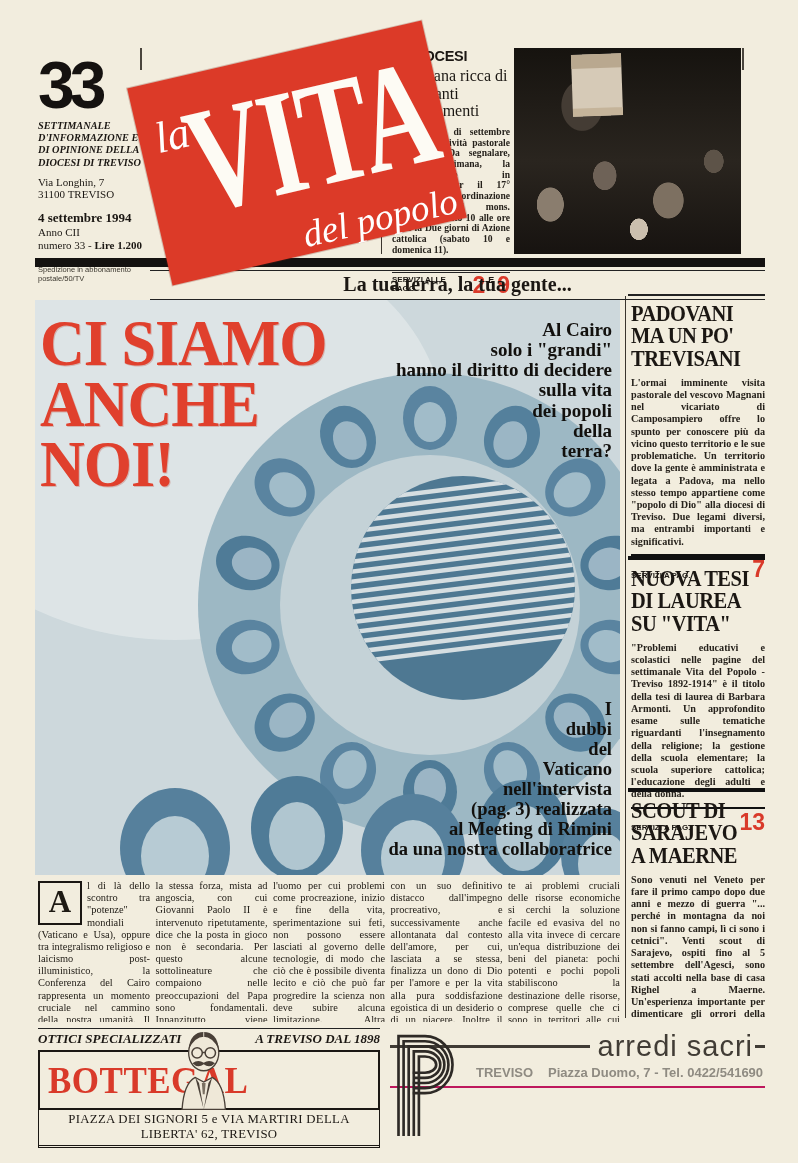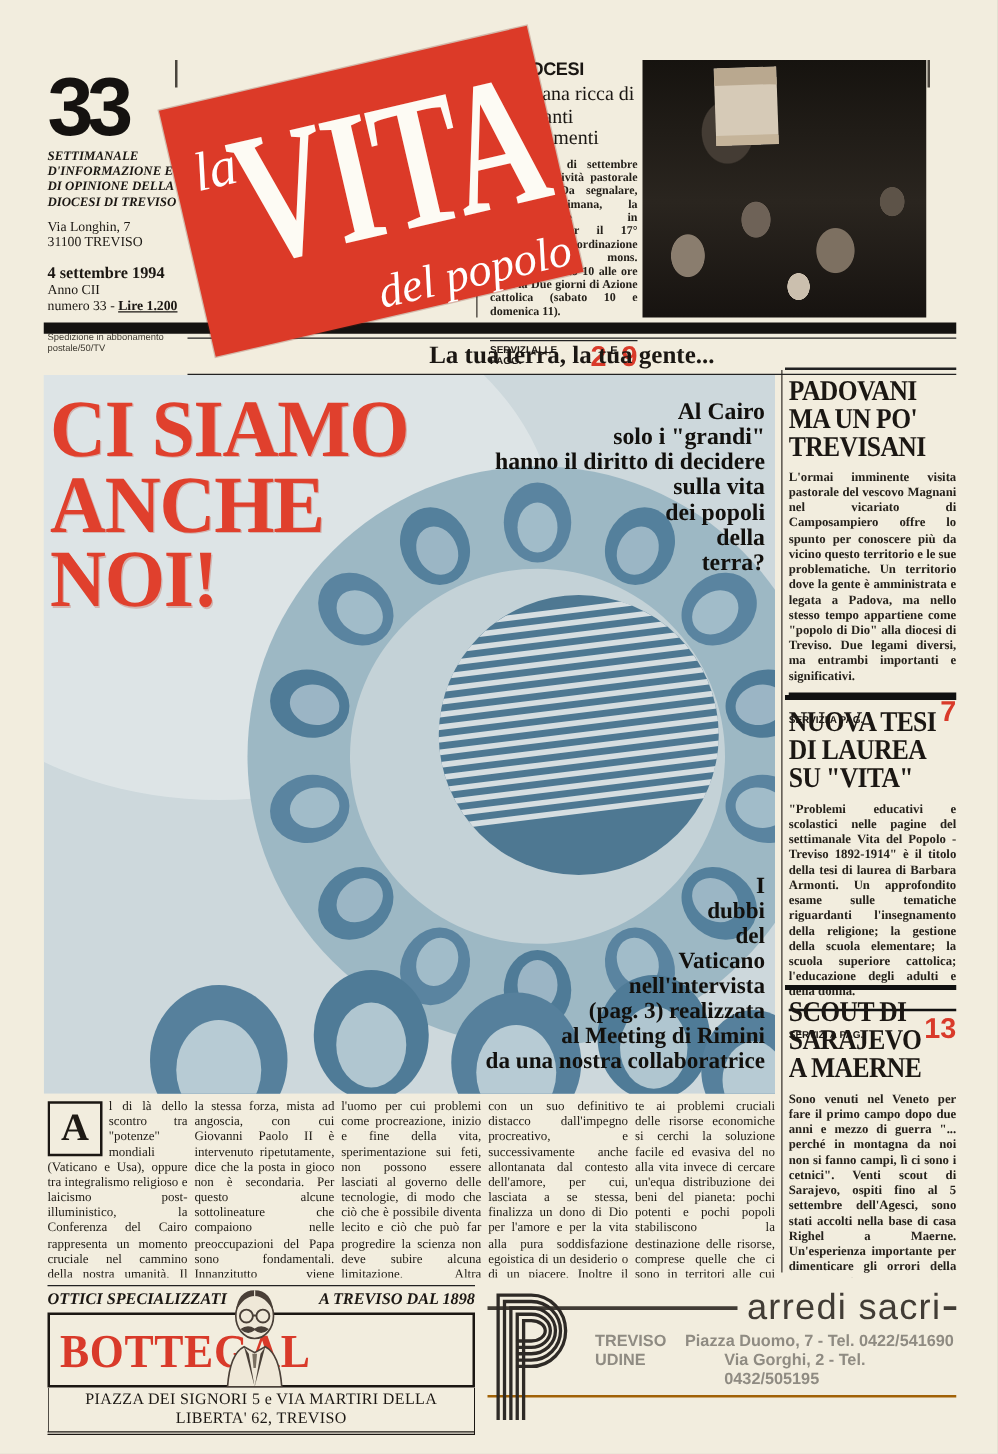--- a/index.html
+++ b/index.html
@@ -9,21 +9,21 @@
 
   
   .tick{position:absolute;width:2px;height:22px;background:#4a453d;top:48px;}
   #mast-left{left:38px;top:58px;width:104px;}
   #issue-no{font-family:"Liberation Sans",sans-serif;font-weight:900;font-size:66px;
             line-height:.82;letter-spacing:-5px;color:#151210;}
   #mast-subtitle{margin-top:8px;font-style:italic;font-weight:bold;font-size:10.3px;line-height:1.18;}
   #mast-address{margin-top:7px;font-size:11px;line-height:1.15;}
   #mast-dateblock{margin-top:9px;font-size:11px;line-height:1.2;}
   #mast-date{font-weight:bold;font-size:13px;}
-  .bold{font-weight:bold;text-decoration:underline;}
+  .bold{font-weight:bold;}
   #mast-postal{margin-top:9px;border-top:1px solid #55504a;padding-top:3px;
                font-family:"Liberation Sans",sans-serif;font-size:7.5px;line-height:1.25;color:#3c382f;}
   #mast-vrule{left:381px;top:48px;width:1px;height:206px;background:#3a352e;}
 
   
   #logo-box{left:146px;top:52px;width:302px;height:202px;background:#dc3a28;
             transform:rotate(-13deg);z-index:6;box-shadow:0 0 0 1px rgba(120,30,20,.25);}
   #logo-la{position:absolute;left:16px;top:30px;font-style:italic;font-size:44px;color:#fff;
            font-family:"Liberation Serif",serif;}
   #logo-vita{position:absolute;left:44px;top:-18px;font-size:150px;font-weight:bold;color:#fdfbf4;
@@ -91,21 +91,21 @@
                 font-style:italic;font-weight:bold;font-size:13px;}
   #bott-box{margin-top:3px;border:2px solid #1b1713;height:56px;position:relative;}
   #bott-brand{position:absolute;left:8px;top:8px;color:#d93a2a;font-weight:900;font-size:35px;
               letter-spacing:.5px;transform:scaleY(1.08);transform-origin:left top;}
   #bott-services{position:absolute;right:5px;top:9px;text-align:right;color:#d93a2a;font-weight:900;
                  font-family:"Liberation Sans",sans-serif;font-size:14.5px;line-height:1.25;white-space:pre-line;}
   #bott-portrait{position:absolute;left:50%;transform:translateX(-58%);top:-28px;z-index:2;}
   #bott-address{border:1px solid #1b1713;border-top:none;border-bottom:3px double #1b1713;
                 text-align:center;font-size:12.8px;letter-spacing:.3px;padding:2px 0 3px;}
 
-  #pietrobon{position:absolute;left:390px;top:8px;width:375px;border-bottom:2px solid #a16207;padding-bottom:5px;}
+  #pietrobon{position:absolute;left:390px;top:8px;width:375px;border-bottom:2px solid #be185d;padding-bottom:5px;}
   #arredi-row{display:flex;align-items:center;}
   #arredi-line{flex:1;height:2.5px;background:#413c35;}
   #arredi-text{font-family:"Liberation Sans",sans-serif;font-size:29px;color:#413c35;
                letter-spacing:1px;padding:0 2px 0 8px;}
   #arredi-dash{width:10px;height:2.5px;background:#413c35;}
   #piet-logo{position:absolute;left:2px;top:0px;}
   #piet-bar{margin-left:74px;margin-top:6px;height:40px;background:#e74330;display:flex;
             align-items:center;justify-content:center;}
   #piet-brand{color:#fff;font-family:"Liberation Sans",sans-serif;font-weight:900;font-size:32px;
               letter-spacing:2px;transform:scaleY(1.05);}
@@ -379,21 +379,17 @@
           <path d="M16 104 L16 16 L32 16 A19 18 0 0 1 32 52 L20 52"></path>
           <path d="M21 104 L21 21 L32 21 A15 13 0 0 1 32 47 L20 47"></path>
           <path d="M26 104 L26 26 L32 26 A11 8 0 0 1 32 42 L20 42"></path>
         </g>
       </svg>
       <div id="piet-locs">
         <div class="loc-row">
           <span class="loc-city">TREVISO</span>
           <span>Piazza Duomo, 7 - Tel. 0422/541690</span>
         </div>
-        <div class="loc-row">
-          <span class="loc-city">UDINE</span>
-          <span style="margin-left:34px">Via Gorghi, 2 - Tel. 0432/505195</span>
-        </div>
       </div>
     </div>
   </div>
 
 </div>
 
 </body></html>

